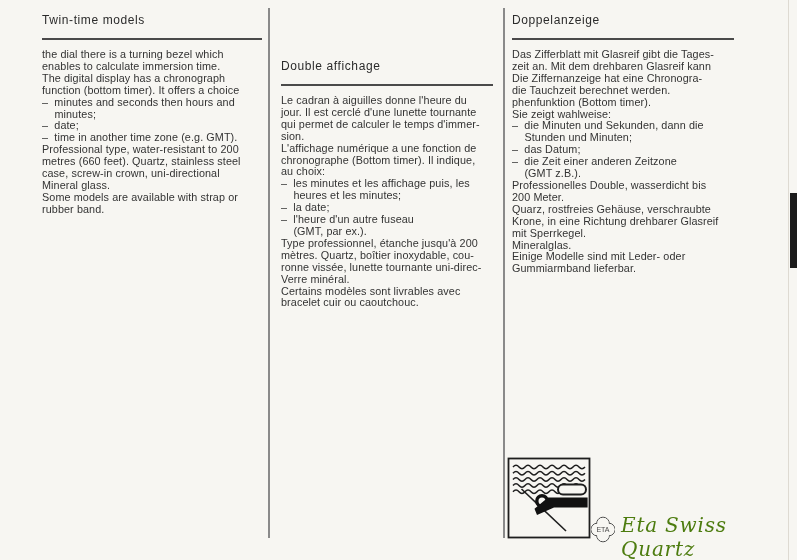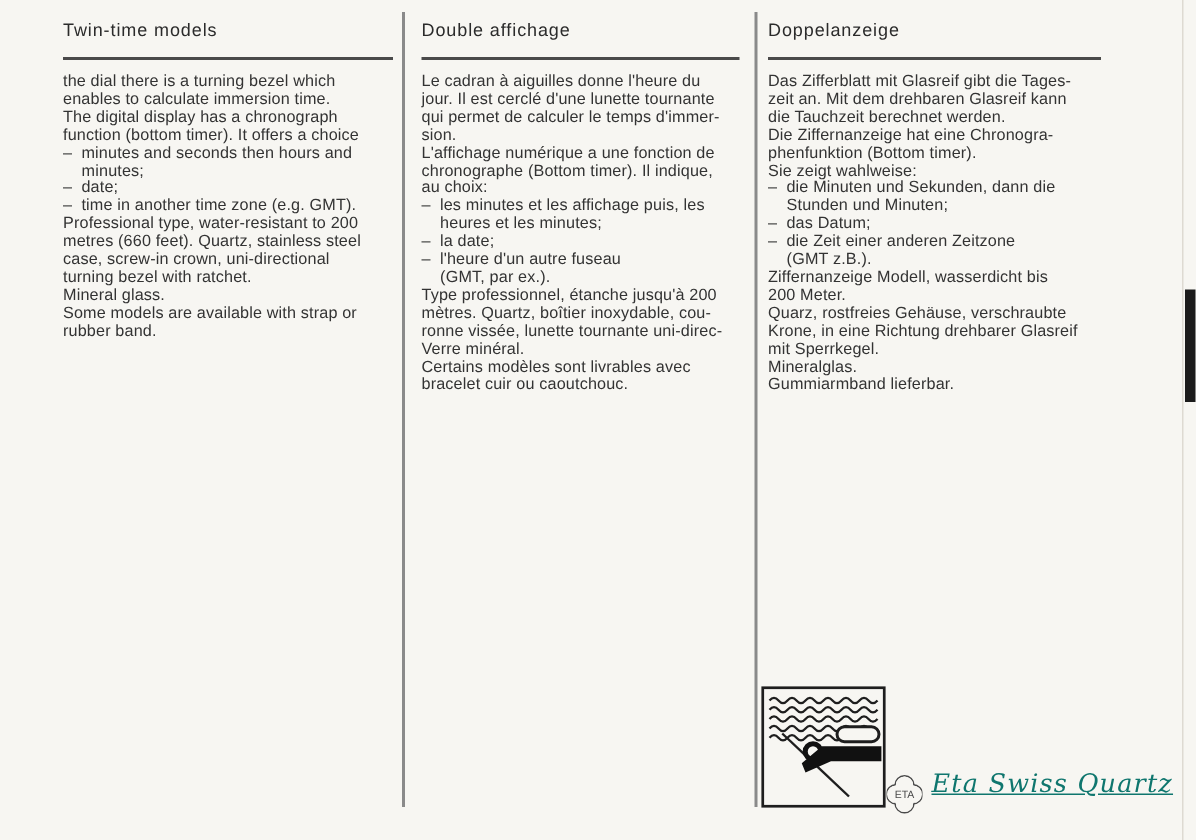--- a/index.html
+++ b/index.html
@@ -10,36 +10,36 @@
   }
   .page { position:absolute; inset:0; }
   .divider { position:absolute; top:8px; height:530px; width:2px; background:#8a8a8a; }
   .divider.d1 { left:268px; }
   .divider.d2 { left:503px; }
   .page-edge { position:absolute; left:788px; top:0; width:1px; height:560px; background:#dedad2; }
   .thumb-tab { position:absolute; left:790px; top:193px; width:7px; height:75px; background:#1b1b1b; }
 
   .col { position:absolute; top:10px; }
   .col.c1 { left:42px;  width:220px; }
-  .col.c2 { left:281px; width:212px; }
+  .col.c2 { left:281px; width:212px;margin-top:46px; }
   .col.c3 { left:512px; width:222px; }
   .col h2 {
     margin:0; font-size:12px; font-weight:400; line-height:21px;
     letter-spacing:0.6px; color:#2b2b2b;
   }
   .rule { height:2px; background:#4a4a4a; margin:7px 0 9px 0; }
   .colbody { font-size:10.8px; line-height:11.9px; color:#333; letter-spacing:0.1px; }
   .line { white-space:pre; }
 
   .diver-box { position:absolute; left:507px; top:457px; }
   .eta-emblem { position:absolute; left:591px; top:516px; }
   .signature {
     position:absolute; left:621px; top:513px;
     font-family:"DejaVu Serif", serif; font-style:italic;
-    font-size:17px; color:#0f766e; letter-spacing:0.8px;text-decoration:underline;
+    font-size:20px; color:#4d7c0f; letter-spacing:0.8px;
   }
 </style>
 </head>
 <body>
 
 <div class="page">
 
   <div class="col c1">
     <h2>Twin-time models</h2>
     <div class="rule"></div>
@@ -48,21 +48,20 @@
         <div class="line">enables to calculate immersion time.</div>
         <div class="line">The digital display has a chronograph</div>
         <div class="line">function (bottom timer). It offers a choice</div>
         <div class="line">–  minutes and seconds then hours and</div>
         <div class="line">    minutes;</div>
         <div class="line">–  date;</div>
         <div class="line">–  time in another time zone (e.g. GMT).</div>
         <div class="line">Professional type, water-resistant to 200</div>
         <div class="line">metres (660 feet). Quartz, stainless steel</div>
         <div class="line">case, screw-in crown, uni-directional</div>
-        <div class="line">turning bezel with ratchet.</div>
         <div class="line">Mineral glass.</div>
         <div class="line">Some models are available with strap or</div>
         <div class="line">rubber band.</div>
       </div>
   </div>
 
   <div class="divider d1"></div>
 
   <div class="col c2">
     <h2>Double affichage</h2>
@@ -90,35 +89,36 @@
   </div>
 
   <div class="divider d2"></div>
 
   <div class="col c3">
     <h2>Doppelanzeige</h2>
     <div class="rule"></div>
     <div class="colbody">
         <div class="line">Das Zifferblatt mit Glasreif gibt die Tages-</div>
         <div class="line">zeit an. Mit dem drehbaren Glasreif kann</div>
+        <div class="line">Die Ziffernanzeige hat eine Chronogra-</div>
         <div class="line">die Tauchzeit berechnet werden.</div>
-        <div class="line">Die Ziffernanzeige hat eine Chronogra-</div>
         <div class="line">phenfunktion (Bottom timer).</div>
         <div class="line">Sie zeigt wahlweise:</div>
         <div class="line">–  die Minuten und Sekunden, dann die</div>
         <div class="line">    Stunden und Minuten;</div>
         <div class="line">–  das Datum;</div>
         <div class="line">–  die Zeit einer anderen Zeitzone</div>
         <div class="line">    (GMT z.B.).</div>
-        <div class="line">Ziffernanzeige Modell, wasserdicht bis</div>
+        <div class="line">Professionelles Double, wasserdicht bis</div>
         <div class="line">200 Meter.</div>
         <div class="line">Quarz, rostfreies Gehäuse, verschraubte</div>
         <div class="line">Krone, in eine Richtung drehbarer Glasreif</div>
         <div class="line">mit Sperrkegel.</div>
         <div class="line">Mineralglas.</div>
+        <div class="line">Einige Modelle sind mit Leder- oder</div>
         <div class="line">Gummiarmband lieferbar.</div>
       </div>
   </div>
 
   <div class="diver-box">
     <svg width="84" height="82" viewBox="0 0 84 82">
       <rect x="1.5" y="1.5" width="81" height="79" fill="none" stroke="#1e1e1e" stroke-width="1.8"></rect>
       <g fill="none" stroke="#1e1e1e" stroke-width="1.5">
         <path d="M6,10 q3,-3.5 6,0 t6,0 t6,0 t6,0 t6,0 t6,0 t6,0 t6,0 t6,0 t6,0 t6,0 t6,0"></path>
         <path d="M6,16.2 q3,-3.5 6,0 t6,0 t6,0 t6,0 t6,0 t6,0 t6,0 t6,0 t6,0 t6,0 t6,0 t6,0"></path>

